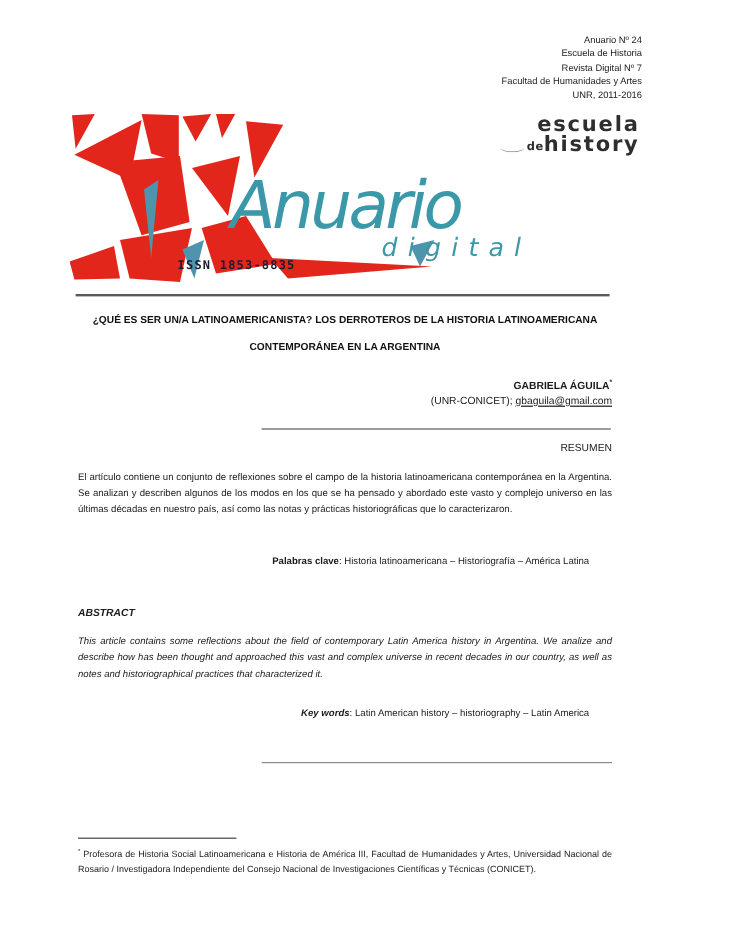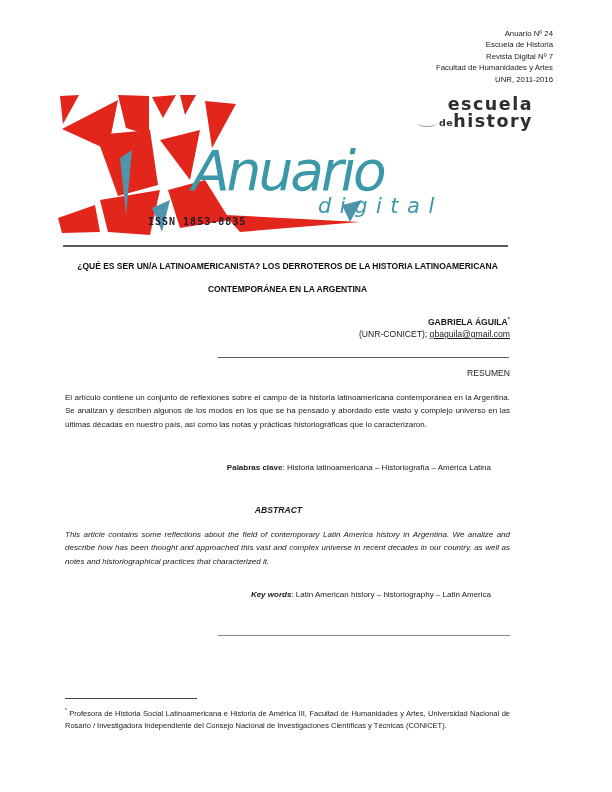--- a/index.html
+++ b/index.html
@@ -7,21 +7,21 @@
     position:relative;
     width:612px;height:792px;
     background:#ffffff;
     font-family:"Liberation Sans","DejaVu Sans",sans-serif;
     color:#1a1a1a;
     overflow:hidden;
     margin:0 auto;
   }
   
   .masthead{
-    position:absolute; top:28px; right:59px;
+    position:absolute; top:28px; right:77px;
     text-align:right; font-size:7.8px; line-height:11.4px; color:#222;
   }
   
   .collage{position:absolute; left:58px; top:93px; width:305px; height:150px;}
   .poly-red{fill:var(--red);}
   .poly-teal{fill:var(--blue);}
   .anuario{
     position:absolute; left:192px; top:144px;
     font-family:"DejaVu Sans",sans-serif;
     font-style:italic; font-size:55px; letter-spacing:-3px;
@@ -61,21 +61,21 @@
   .title{
     top:255px; text-align:center; font-weight:bold;
     font-size:8.5px; line-height:23px; color:#111;
   }
   .author{top:312px; text-align:right; font-weight:bold; font-size:8.6px; line-height:14px;}
   .affil{top:327px; text-align:right; font-size:8.6px; line-height:14px;}
   .affil a{color:#1a1a1a; text-decoration:underline;}
   .resumen{top:368px; text-align:right; font-weight:normal; font-size:8.6px;}
   .abs-es{top:391px; text-align:justify; font-size:8px; line-height:13.4px;}
   .kw-es{top:463px; text-align:right; padding-right:19px; box-sizing:border-box; font-size:8px;}
-  .abstract-h{top:505px; text-align:center; padding-right:18px; box-sizing:border-box;
+  .abstract-h{top:505px; text-align:left; padding-right:18px; box-sizing:border-box;
     font-weight:bold; font-style:italic; font-size:8.6px;}
   .abs-en{top:528px; text-align:justify; font-style:italic; font-size:8px; line-height:13.4px;}
   .kw-en{top:590px; text-align:right; padding-right:19px; box-sizing:border-box; font-size:8px;}
   .kw-label{font-weight:bold;}
   .kw-label.it{font-style:italic;}
   .footnote{top:705px; text-align:justify; font-size:7.5px; line-height:12.3px; color:#222;}
   sup{font-size:0.65em;}
 </style>
 </head>
 <body>

